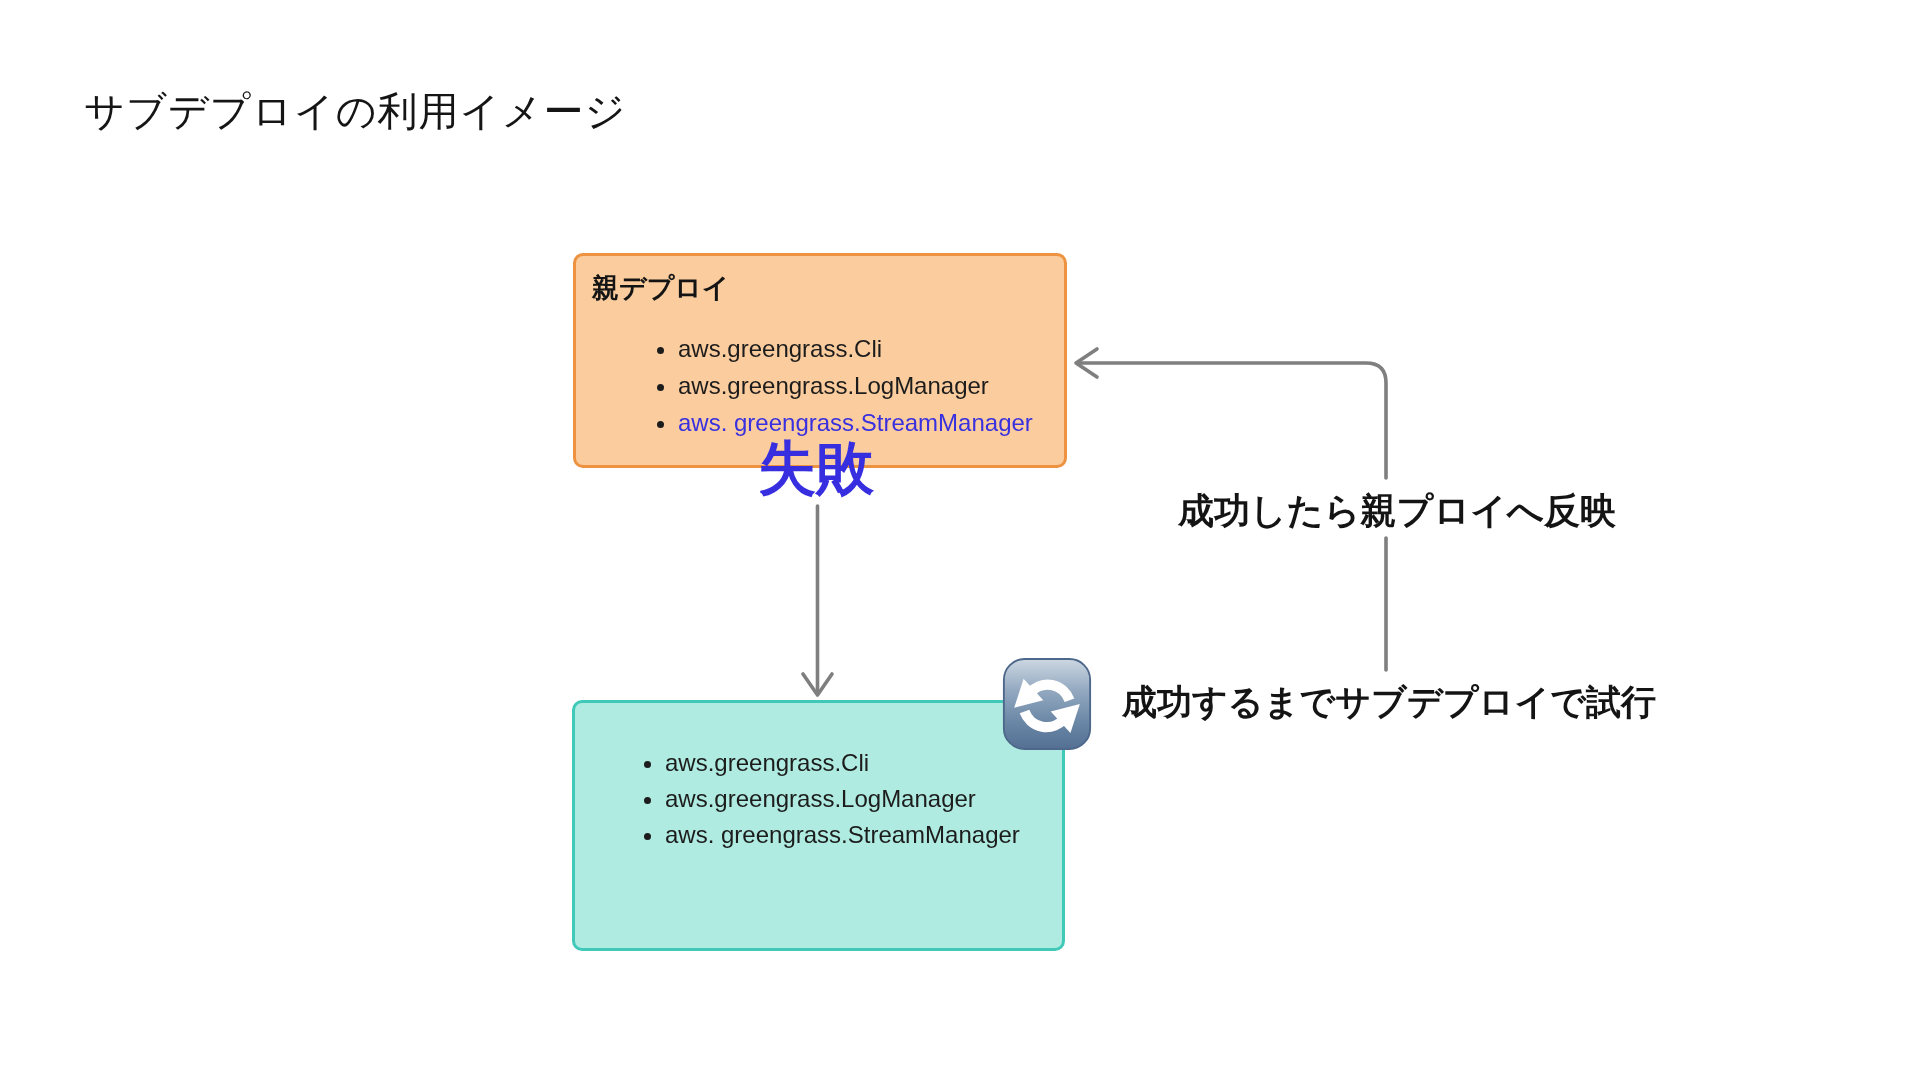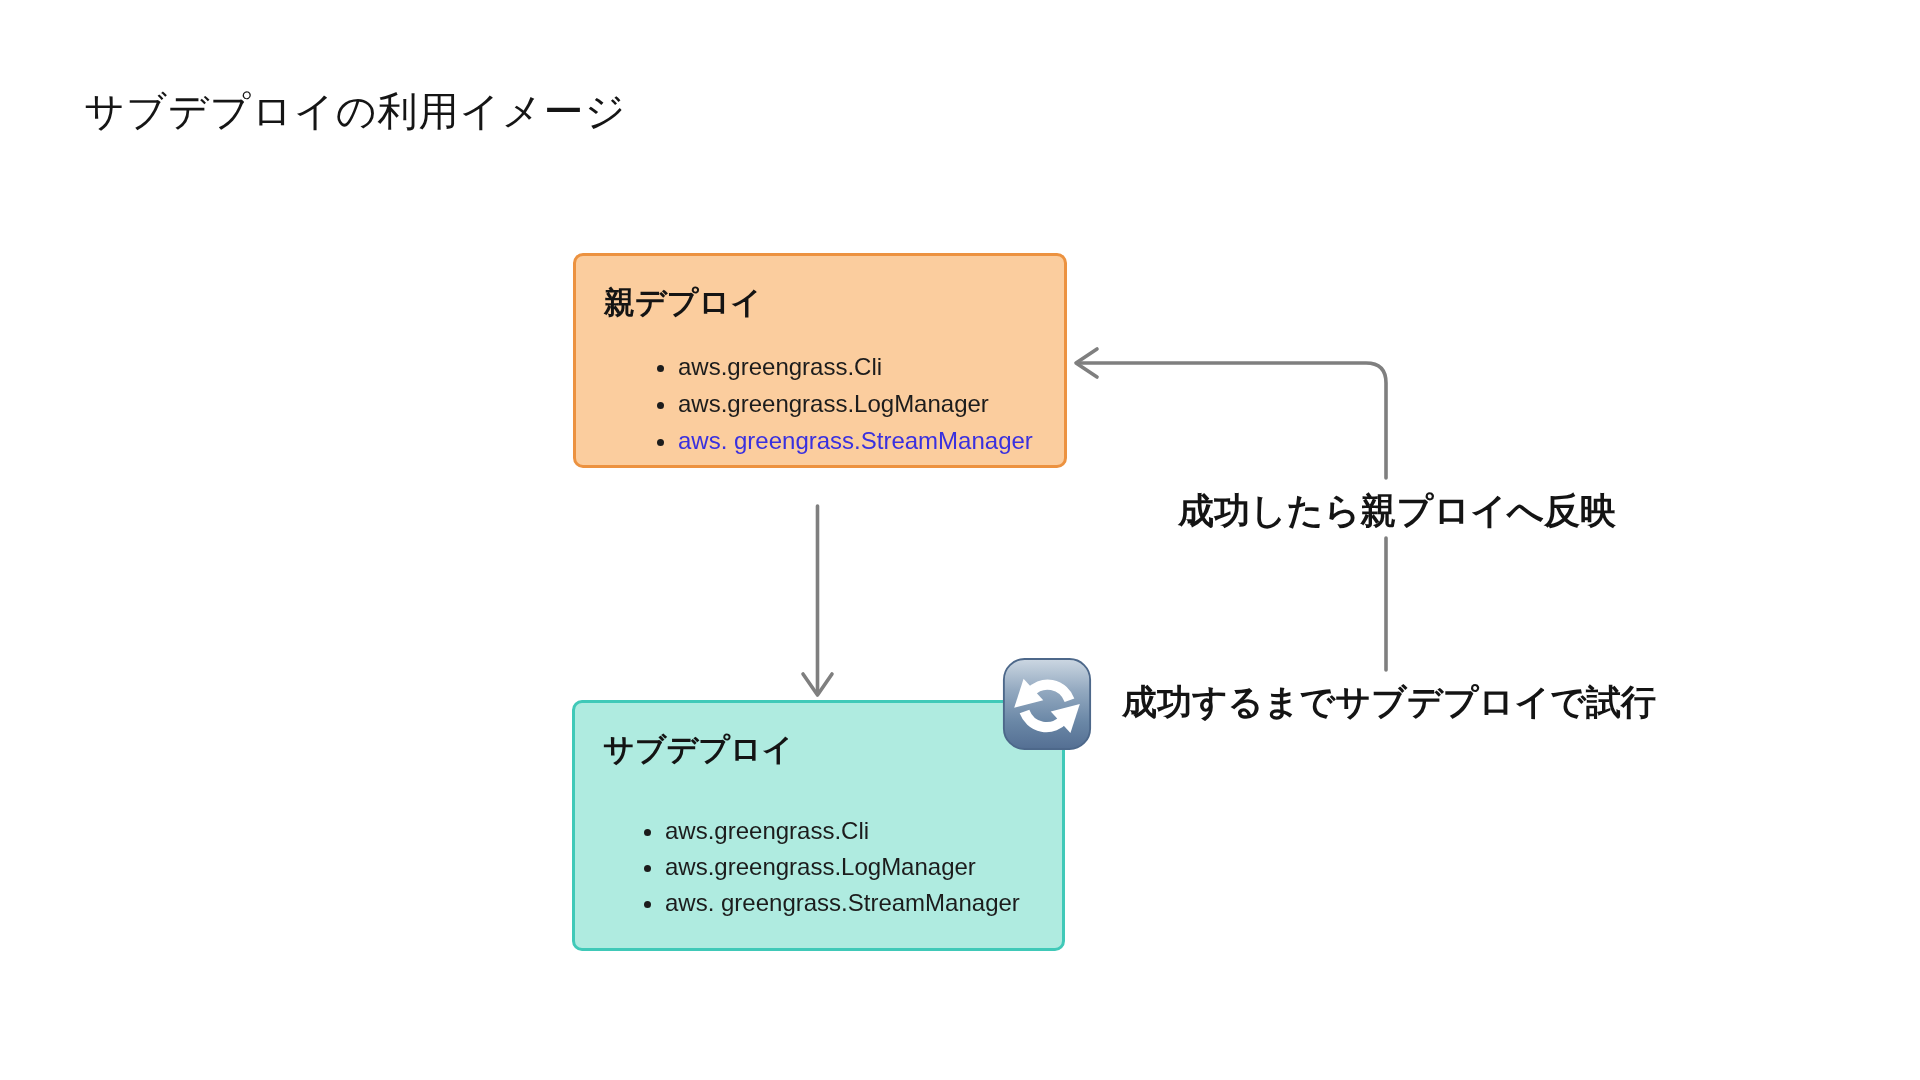--- a/index.html
+++ b/index.html
@@ -22,22 +22,22 @@
   }
   .dep-box.parent{
     left:573px;top:253px;width:494px;height:215px;
     background:#fbcd9e;border:3px solid #ec9240;
   }
   .dep-box.sub{
     left:572px;top:700px;width:493px;height:251px;
     background:#afebe0;border:3px solid #40c9b8;
   }
   .dep-box .box-title{
-    margin:16px;padding:10px 0 0 12px;
-    font-size:31px;font-weight:700;color:#141414;
+    margin:4px;padding:10px 0 0 12px;
+    font-size:27px;font-weight:700;color:#141414;
     white-space:nowrap;
   }
   .dep-list{
     margin:16px;list-style:disc;
   }
   .parent .dep-list{margin-top:24px;padding-left:86px;}
   .sub .dep-list{margin-top:42px;padding-left:74px;}
   .dep-list li{
     font-size:24px;color:#1c1c1c;
     line-height:37px;white-space:nowrap;
@@ -73,23 +73,23 @@
 
   <div class="dep-box parent">
     <div class="box-title">親デプロイ</div>
     <ul class="dep-list">
       <li>aws.greengrass.Cli</li>
       <li>aws.greengrass.LogManager</li>
       <li class="highlight">aws. greengrass.StreamManager</li>
     </ul>
   </div>
 
+  <div class="fail-label">失敗</div>
 
   <div class="dep-box sub">
-    <div class="box-title">サブデプロイ</div>
     <ul class="dep-list">
       <li>aws.greengrass.Cli</li>
       <li>aws.greengrass.LogManager</li>
       <li>aws. greengrass.StreamManager</li>
     </ul>
   </div>
 
   <svg class="arrow-layer" viewBox="0 0 1920 1080" xmlns="http://www.w3.org/2000/svg">
 
     <g stroke="#7f7f7f" stroke-width="3.6" fill="none" stroke-linecap="round" stroke-linejoin="round">

